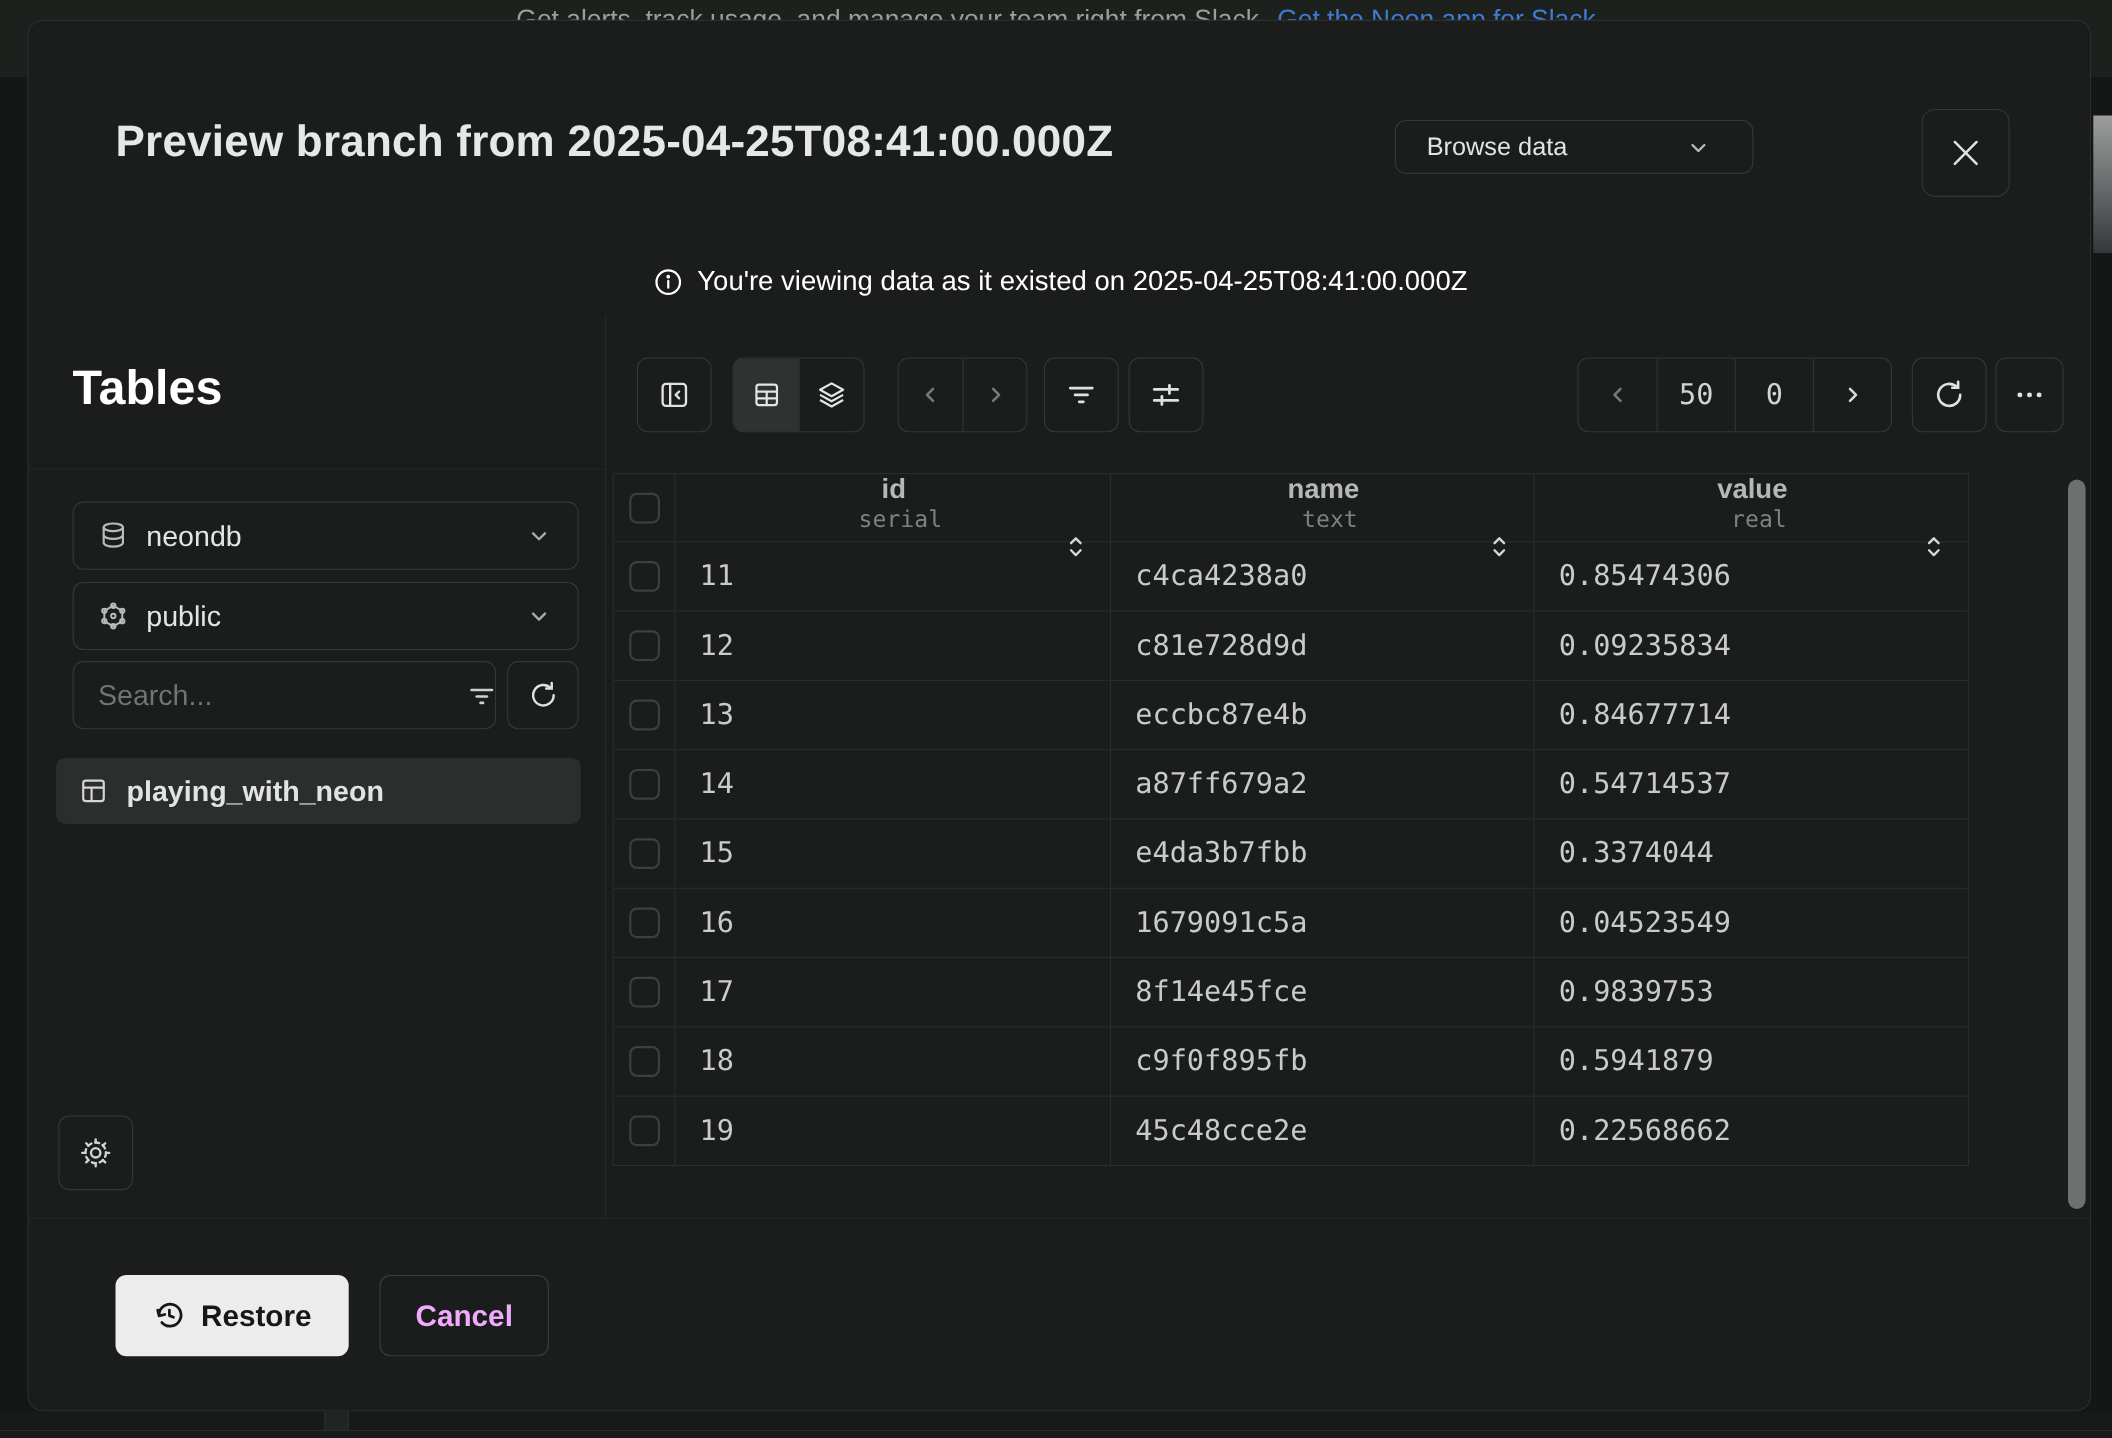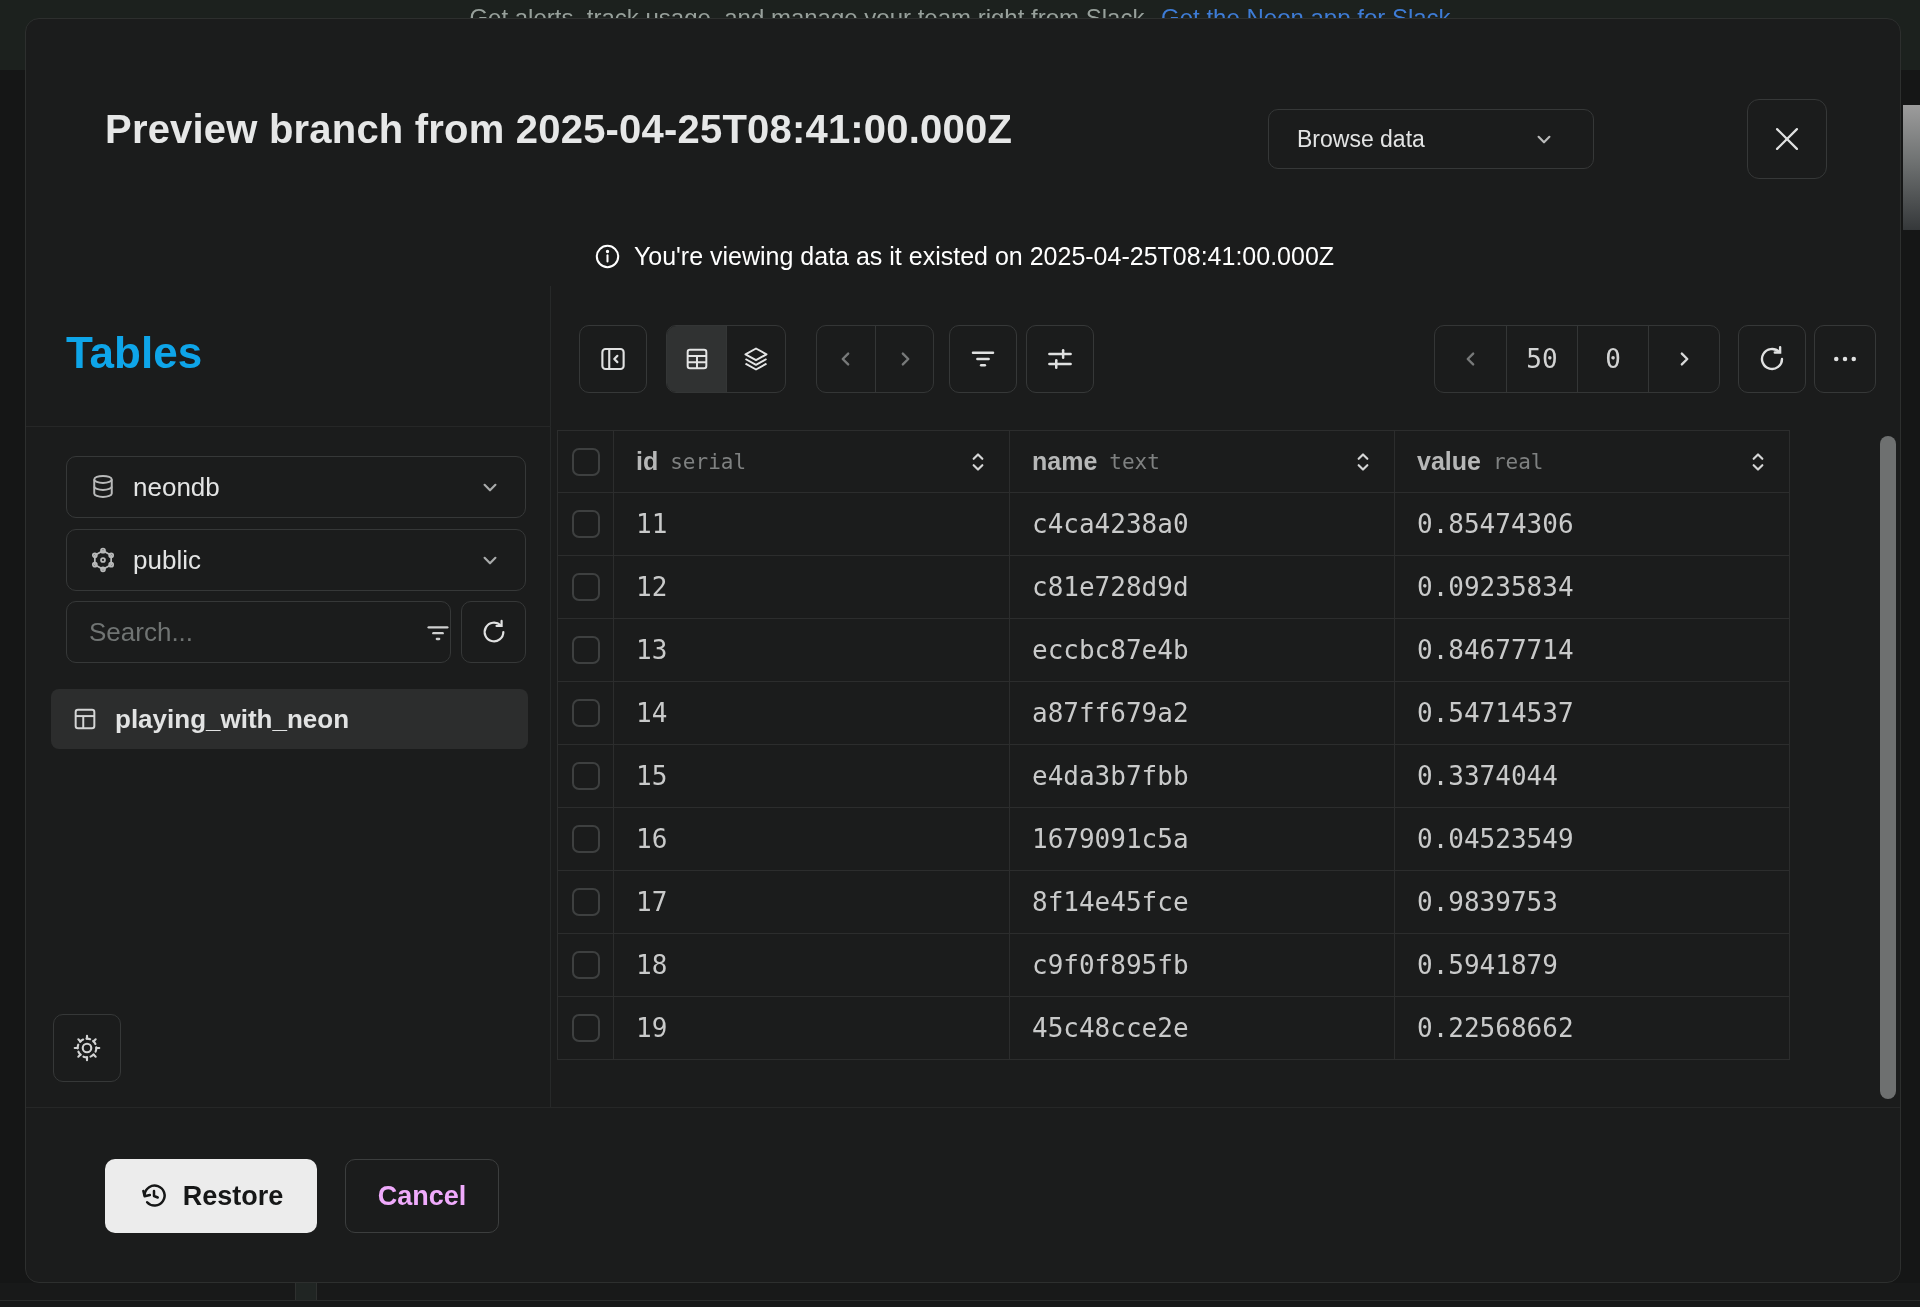--- a/index.html
+++ b/index.html
@@ -22,38 +22,38 @@
 
   
   #modal { position:absolute; left:25px; top:18px; width:1876px; height:1265px;
     background:#1b1c1c; border:1px solid #2d2f2e; border-radius:14px; overflow:hidden; }
 
   #modal-title { position:absolute; left:79px; top:88px; font-size:40px; font-weight:700;
     color:#e6e7e7; letter-spacing:.2px; }
 
   .select { border:1px solid #363838; border-radius:10px; background:transparent;
     display:flex; align-items:center; color:#e3e4e4; cursor:pointer; }
-  #browse-select { position:absolute; left:1242px; top:90px; width:326px; height:60px;
+  #browse-select { position:absolute; left:1242px; top:90px; width:326px; height:49px;
     padding:0 36px 0 28px; font-size:23px; }
   #browse-select .chev { margin-left:auto; color:#b9baba; }
 
   .icon-btn { border:1px solid #363838; border-radius:10px; background:transparent;
     display:flex; align-items:center; justify-content:center; color:#e0e1e1; cursor:pointer; }
   #close-btn { position:absolute; left:1721px; top:80px; width:80px; height:80px; border-radius:12px; }
 
   #banner { position:absolute; left:0; top:207px; width:1876px; height:60px;
     display:flex; align-items:center; justify-content:center; gap:13px; color:#ffffff; }
   #banner .txt { font-size:25px; }
 
   
   #content { position:absolute; left:0; top:267px; width:1876px; height:821px; overflow:hidden; }
 
   
   #sidebar { position:absolute; left:0; top:0; width:525px; height:821px; border-right:1px solid #272929; }
-  #tables-heading { position:absolute; left:40px; top:42px; font-size:44px; font-weight:700; color:#0ea5e9; }
+  #tables-heading { position:absolute; left:40px; top:42px; font-size:44px; font-weight:700; color:#ffffff; }
   #sidebar-divider { position:absolute; left:0; top:140px; width:525px; height:0; border-top:1px solid #262727; }
   .side-select { position:absolute; left:40px; width:460px; height:62px; padding:0 22px; gap:16px; font-size:26px; }
   #db-select { top:170px; }
   #schema-select { top:243px; }
   .side-select .chev { margin-left:auto; color:#a9abab; }
   #search-wrap { position:absolute; left:40px; top:315px; width:385px; height:62px;
     border:1px solid #363838; border-radius:10px; display:flex; align-items:center; padding:0 18px 0 22px; }
   #search-input { flex:1; background:transparent; border:none; outline:none; color:#737373;
     font-size:26px; font-family:"Liberation Sans",sans-serif; }
   #search-input::placeholder { color:#707473; }
@@ -82,21 +82,21 @@
   
   #data-table { position:absolute; left:531px; top:144px; width:1233px;
     border-top:1px solid #2c2d2d; border-left:1px solid #2c2d2d; }
   .trow, #thead { display:grid; grid-template-columns:56px 396px 385px 395px; }
   #thead > div { height:62px; }
   .trow > div { height:63px; }
   #thead > div, .trow > div { border-right:1px solid #2c2d2d; border-bottom:1px solid #2c2d2d;
     display:flex; align-items:center; }
   .cb-cell { justify-content:center; }
   .checkbox { width:28px; height:28px; border:2px solid #3e4040; border-radius:7px; cursor:pointer; }
-  .hcell { padding:0 20px 0 22px; }
+  .hcell { padding:0 20px 0 22px;flex-direction:column; }
   .hname { font-size:25px; font-weight:700; color:#b6b7b7; }
   .htype { font-size:21px; color:#7f8181; margin-left:12px; font-family:"DejaVu Sans Mono",monospace; }
   .sort { margin-left:auto; color:#d5d6d6; display:flex; cursor:pointer; }
   .cell { padding-left:22px; font-size:26px; color:#c9caca; font-family:"DejaVu Sans Mono",monospace; }
 
   
   #vscroll { position:absolute; left:1852px; top:144px; width:20px; height:677px; }
   #vscroll .thumb { position:absolute; left:2px; top:6px; width:16px; height:663px;
     background:#6e7070; border-radius:9px; }
 

